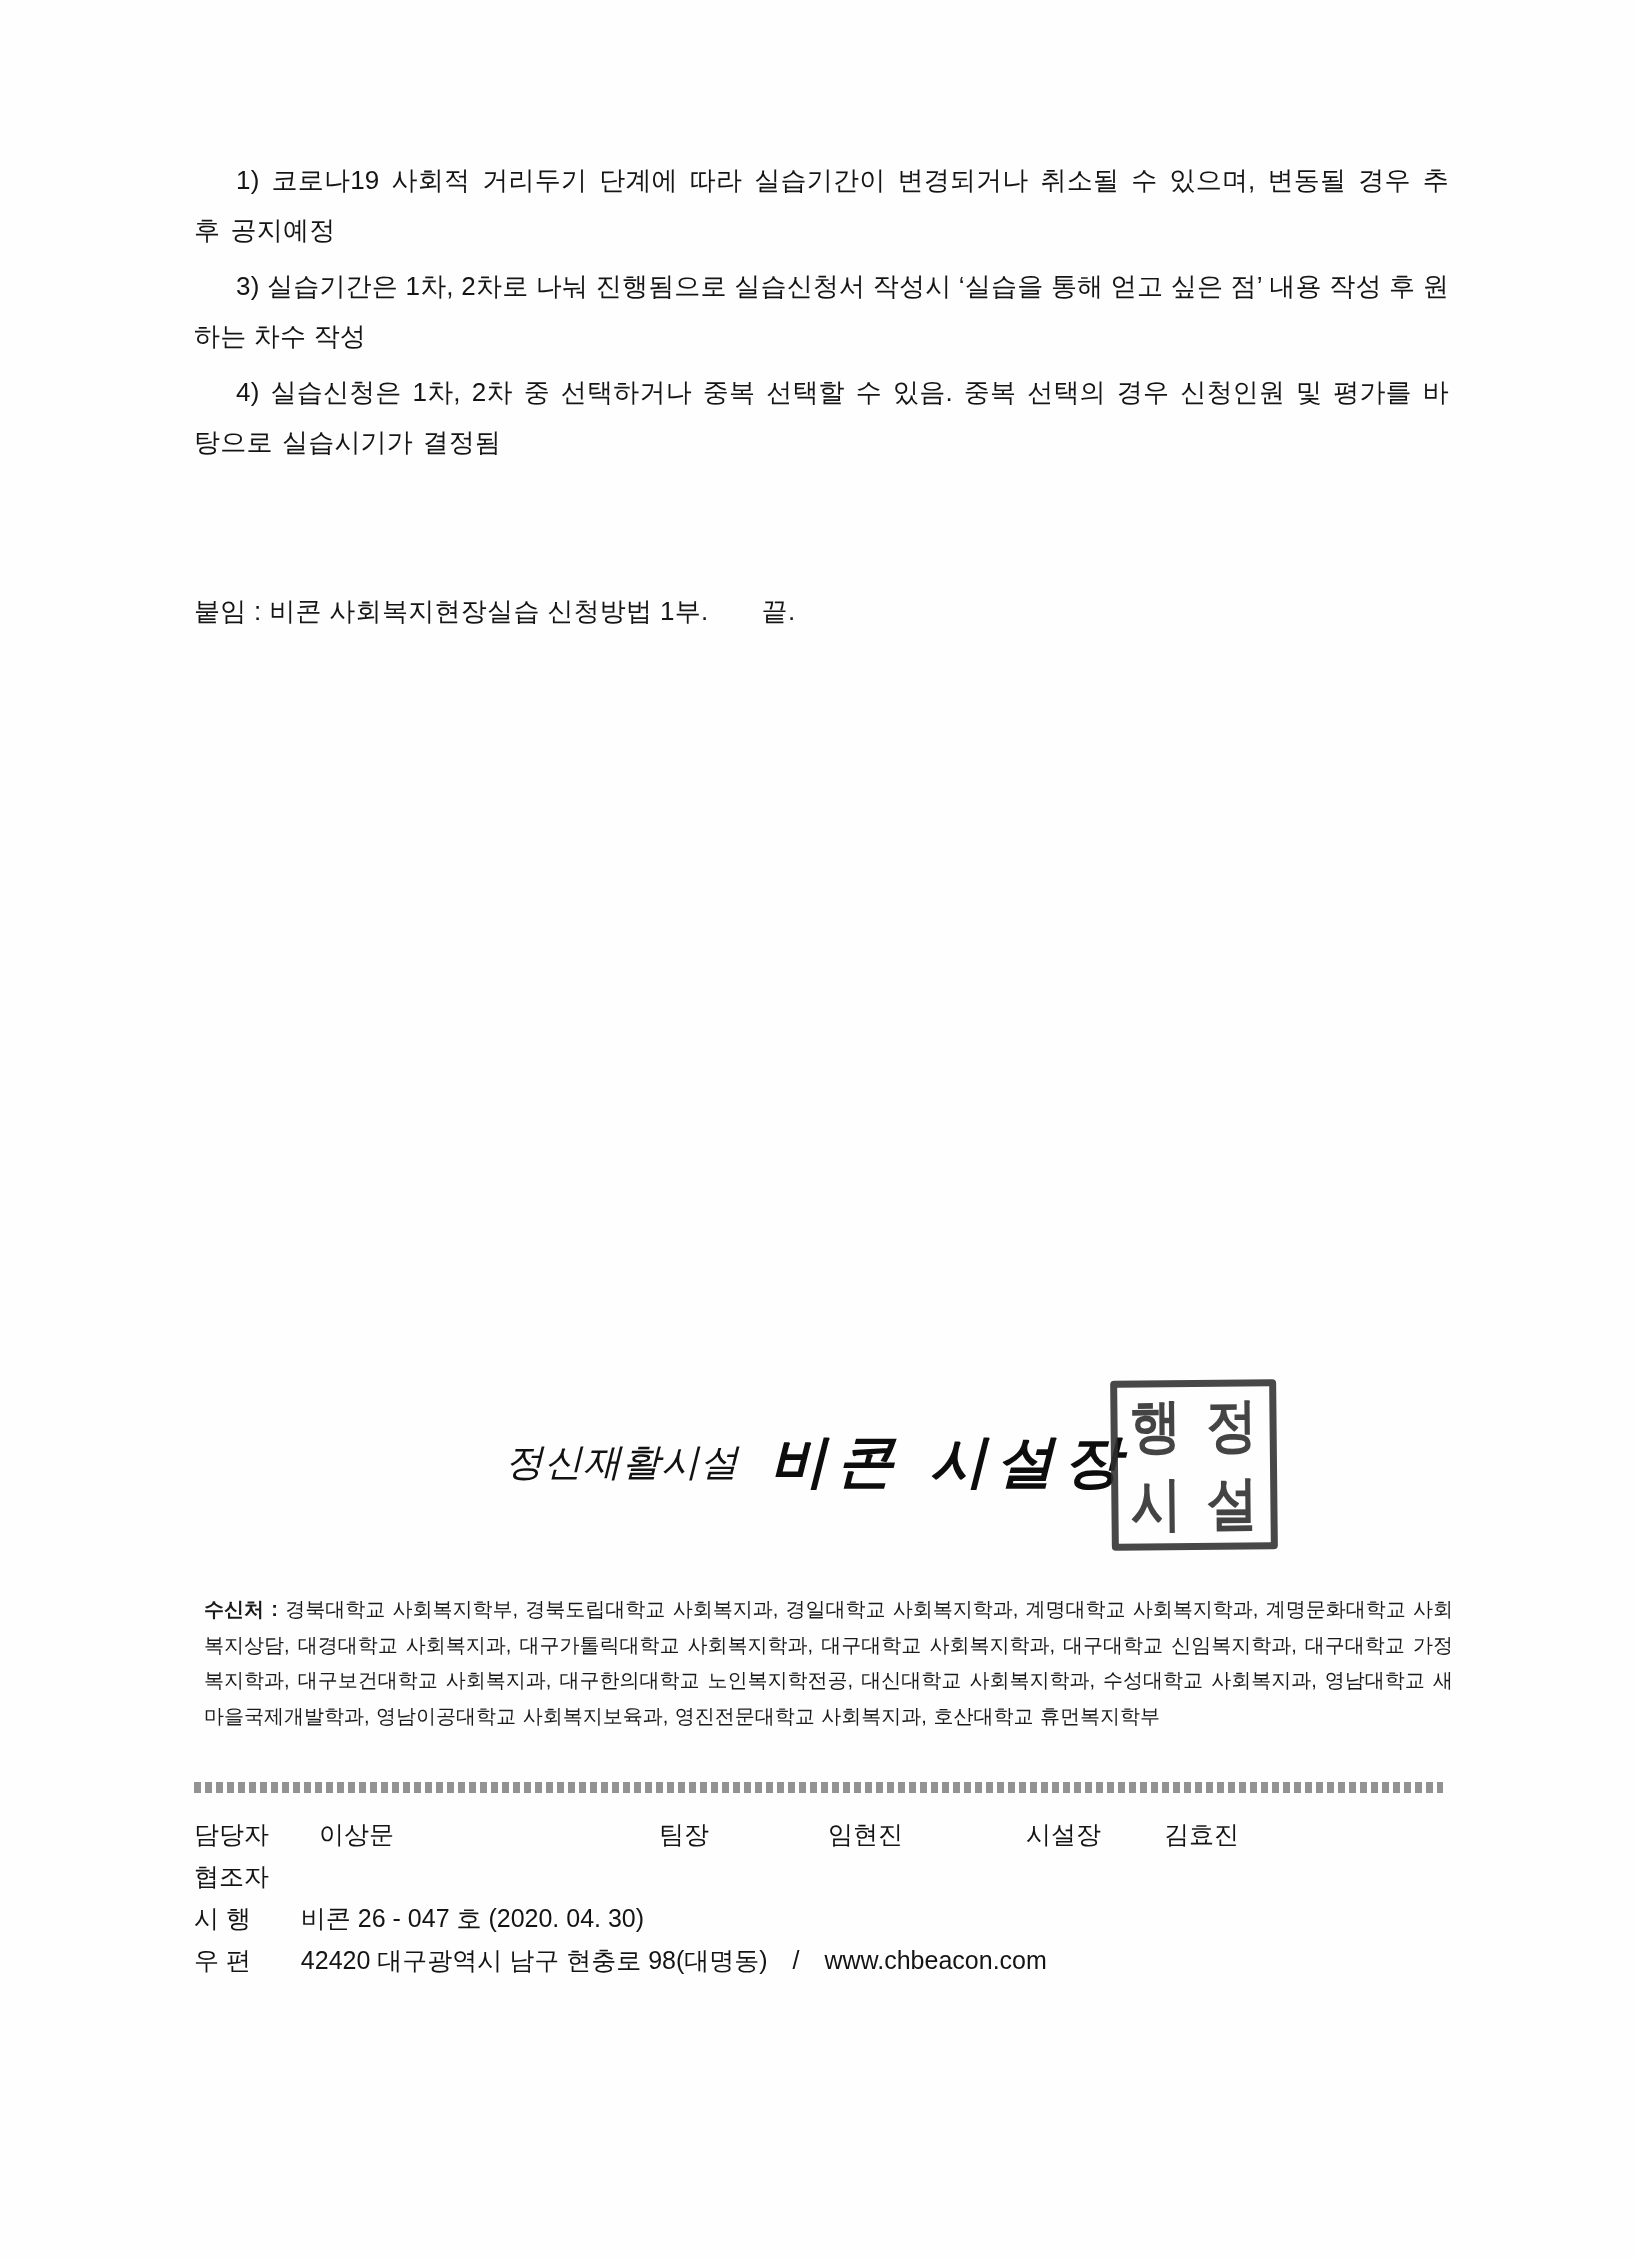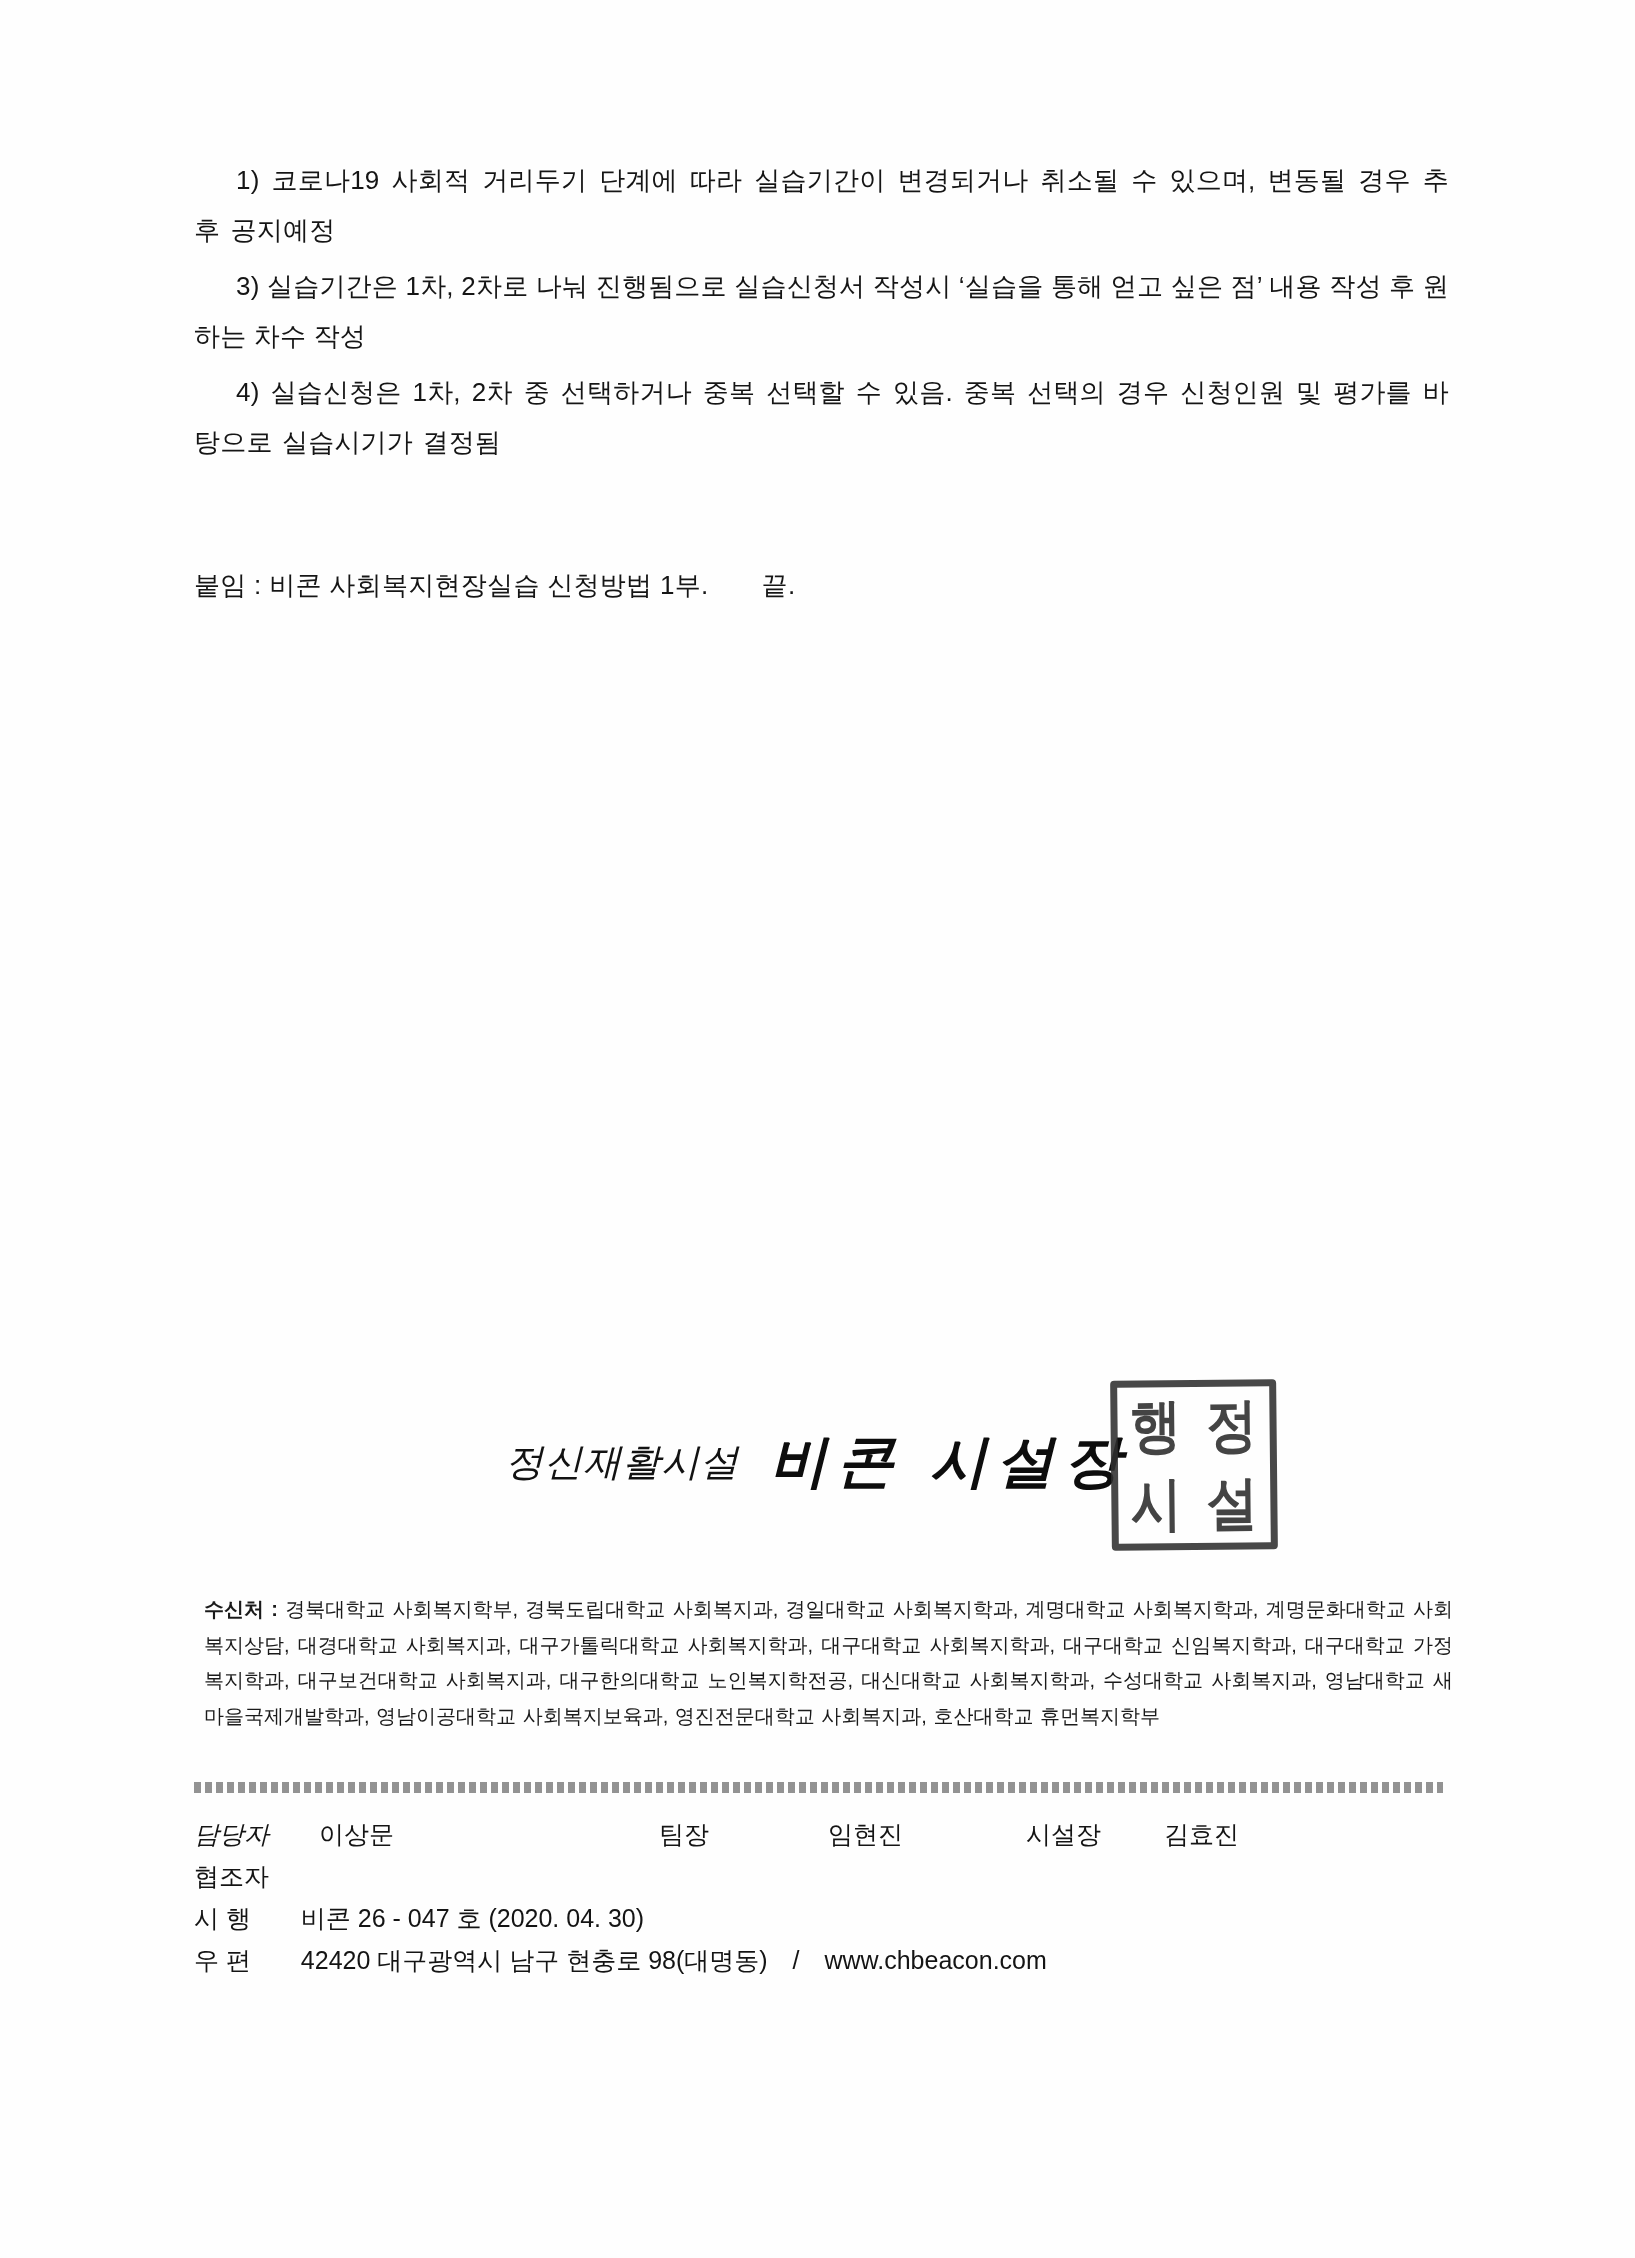--- a/index.html
+++ b/index.html
@@ -40,21 +40,21 @@
     font-weight: 400;
     text-align: justify;
     text-justify: inter-character;
   }
   .para.p1 { word-spacing: 3px; }
   .para.p4 { word-spacing: 2px; }
 
   .attach {
     position: absolute;
     left: 194px;
-    top: 568px;
+    top: 594px;
     font-size: 26px;
     letter-spacing: 0.3px;
     color: #151515;
   }
   .attach .gap { display: inline-block; width: 38px; }
 
   
   .sign-line {
     position: absolute;
     left: 0;
@@ -143,21 +143,21 @@
   .footer {
     position: absolute;
     left: 194px;
     top: 1814px;
     width: 1287px;
     font-size: 25px;
     line-height: 1.62;
     color: #141414;
   }
   .f-row { position: relative; height: 42px; white-space: nowrap; }
-  .f-label { display: inline-block; font-style: italic; }
+  .f-label { display: inline-block; }
   .sp-wide { display: inline-block; width: 26px; }
   .col-b { position: absolute; left: 465px; }
   .col-c { position: absolute; left: 634px; }
   .col-d { position: absolute; left: 832px; }
   .col-e { position: absolute; left: 970px; }
 
   .f-row2 { white-space: nowrap; }
   .slash { display: inline-block; padding: 0 18px; }
 
   .kv { margin-right: 10px; }

